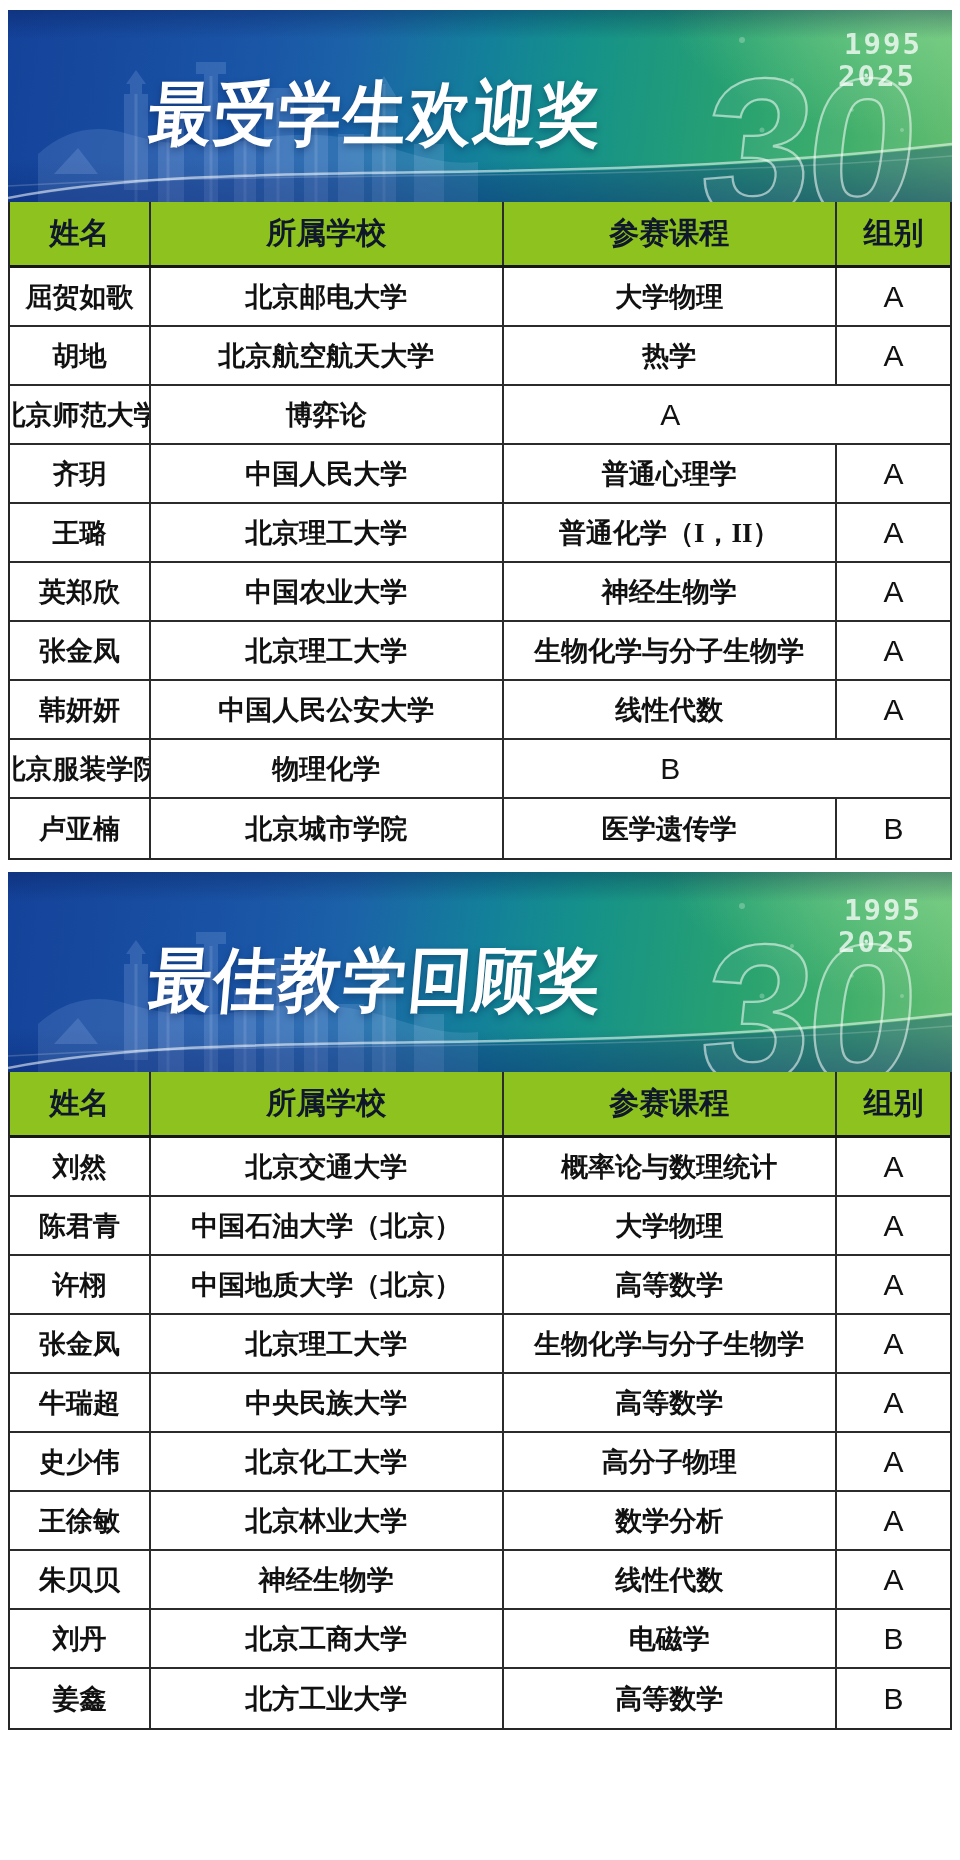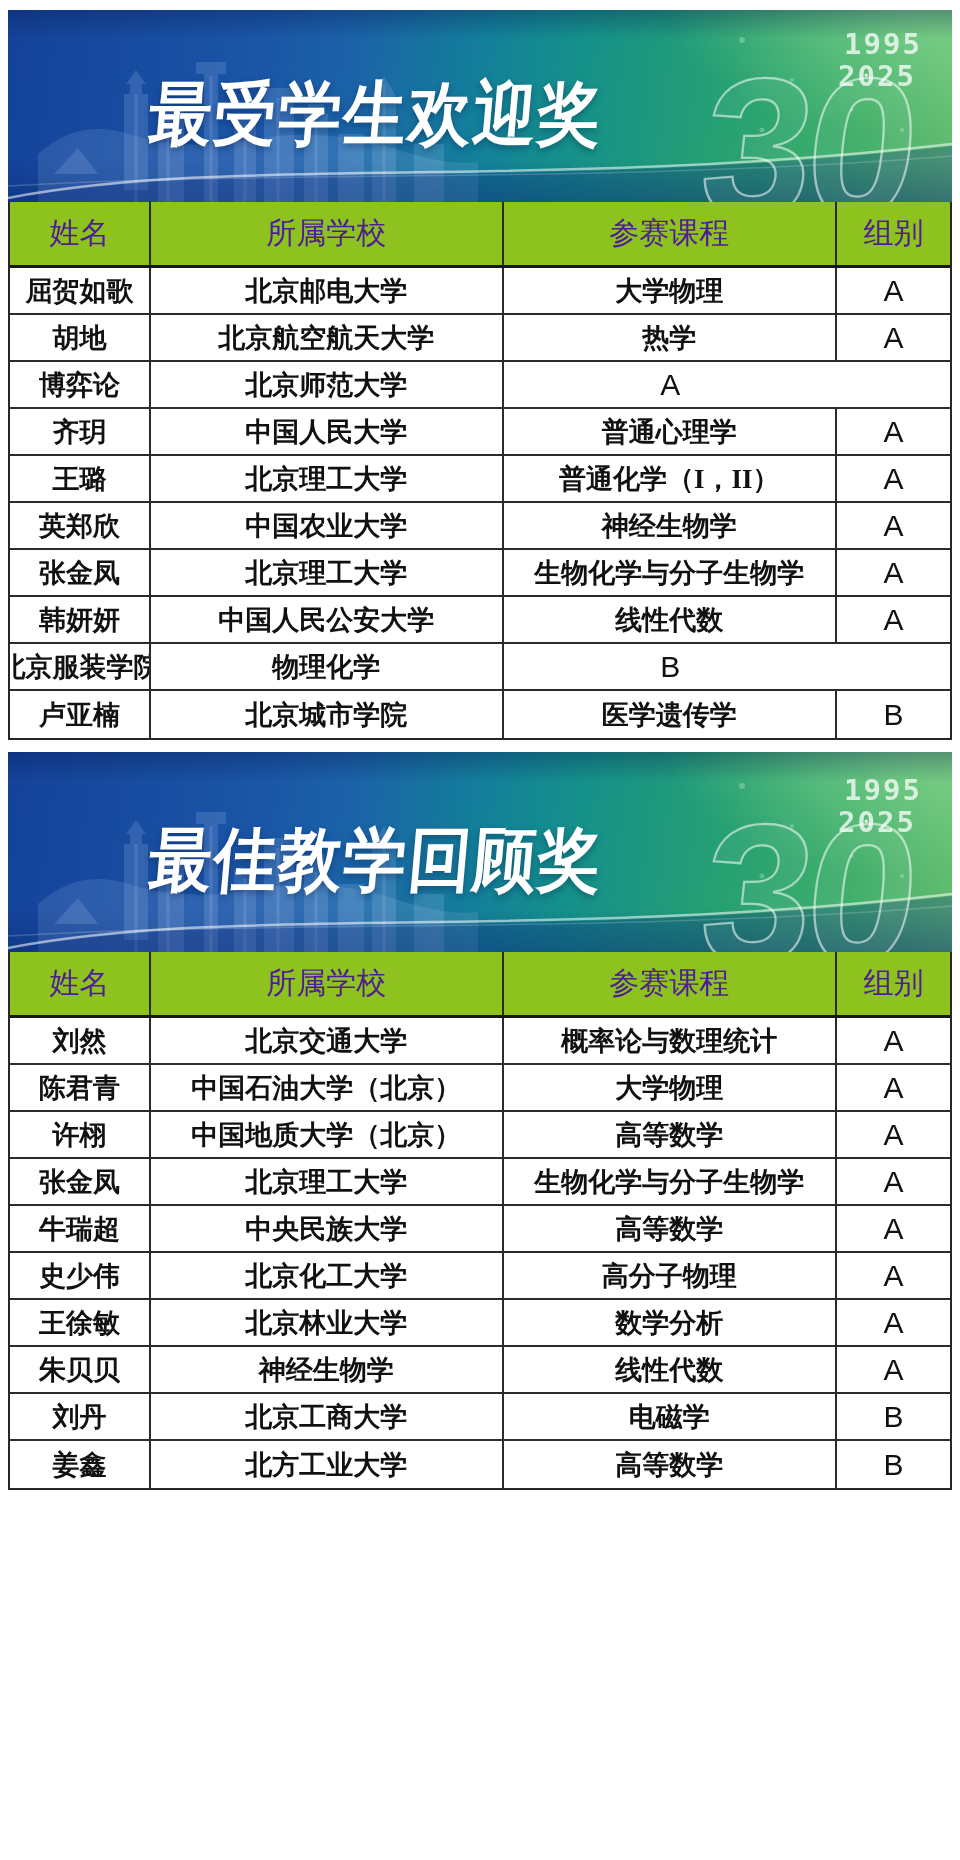--- a/index.html
+++ b/index.html
@@ -41,24 +41,24 @@
   .award-table {
     width:944px; border:2px solid #262626; border-top:none;
     background:#ffffff;
   }
   .t-row { display:grid; grid-template-columns:15% 37.5% 35.5% 12%; }
   .t-head {
     height:66px; background:#8dc21f;
     border-bottom:3px solid #161616;
   }
   .t-head .t-cell{
-    font-weight:normal; font-size:30px; color:#4c1d95;
+    font-weight:bold; font-size:30px; color:#0f172a;
     font-family:"Liberation Sans","DejaVu Sans",sans-serif;
   }
-  .t-body .t-row { height:47px; border-bottom:2px solid #2b2b2b; }
+  .t-body .t-row { height:59px; border-bottom:2px solid #2b2b2b; }
   .t-body .t-row:last-child { border-bottom:none; }
   .t-cell {
     display:flex; align-items:center; justify-content:center;
     border-right:2px solid #2b2b2b; text-align:center;
     font-family:"Liberation Serif","DejaVu Serif",serif;
     font-weight:bold; font-size:27px; color:#111111;
     overflow:hidden; white-space:nowrap; padding:0 4px;
   }
   .t-cell:last-child { border-right:none;text-align:center; }
   .t-body .cell-group {
@@ -138,22 +138,22 @@
           </div>
 
           <div class="t-row">
             <div class="t-cell cell-name">胡地</div>
             <div class="t-cell cell-school">北京航空航天大学</div>
             <div class="t-cell cell-course">热学</div>
             <div class="t-cell cell-group">A</div>
           </div>
 
           <div class="t-row">
+            <div class="t-cell cell-school">北京师范大学</div>
             <div class="t-cell cell-course">博弈论</div>
-            <div class="t-cell cell-school">北京师范大学</div>
             <div class="t-cell cell-group">A</div>
           </div>
 
           <div class="t-row">
             <div class="t-cell cell-name">齐玥</div>
             <div class="t-cell cell-school">中国人民大学</div>
             <div class="t-cell cell-course">普通心理学</div>
             <div class="t-cell cell-group">A</div>
           </div>
 

